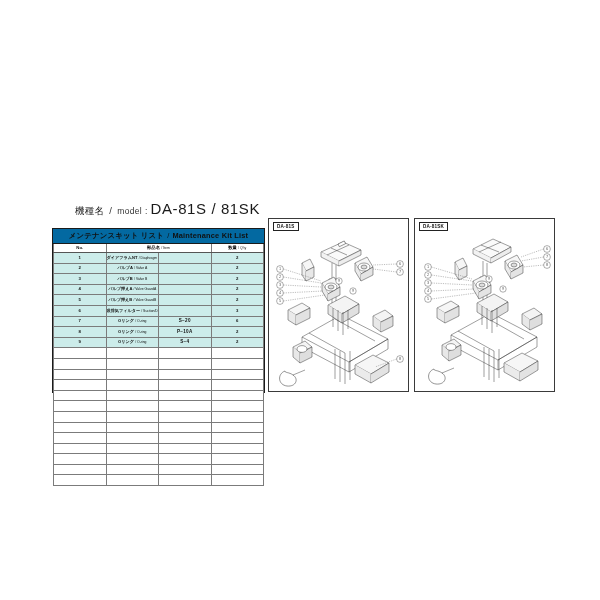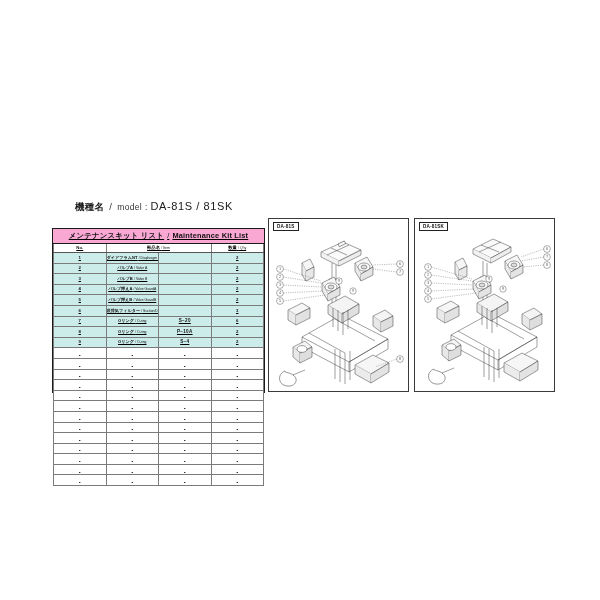--- a/index.html
+++ b/index.html
@@ -8,29 +8,29 @@
     font-family:"Liberation Sans","DejaVu Sans",sans-serif;
     overflow:hidden;position:relative;
   }
   .sheet{position:absolute;left:0;top:0;width:600px;height:600px;}
 
   
   .title{
     position:absolute;left:75px;top:200px;
     font-size:9.5px;color:#1a1a1a;letter-spacing:.3px;white-space:nowrap;
   }
-  .title .jp{font-weight:bold;font-size:9.5px;}
+  .title .jp{font-weight:normal;font-size:9.5px;}
   .title .sl{color:#333;margin:0 2px;}
   .title .md{font-size:8.5px;color:#333;margin-top:19px;}
-  .title .val{font-size:11px;color:#1a1a1a;letter-spacing:.6px;margin-top:44px;}
+  .title .val{font-size:15px;color:#1a1a1a;letter-spacing:.6px;margin-top:44px;}
 
   
   .tablewrap{
     position:absolute;left:52px;top:228px;width:213px;height:165px;
-    border:1px solid #1a1a1a;background:#f9a8d4;box-sizing:border-box;text-decoration:underline;
+    border:1px solid #1a1a1a;background:#0369a1;box-sizing:border-box;
   }
   table.kit{
     width:100%;height:100%;border-collapse:collapse;table-layout:fixed;
     font-size:4.1px;color:#111;
   }
   table.kit td{
     border:0.4px solid #7b7b7b;padding:0;margin:0;
     text-align:center;vertical-align:middle;line-height:1;
     overflow:hidden;white-space:nowrap;
   }

